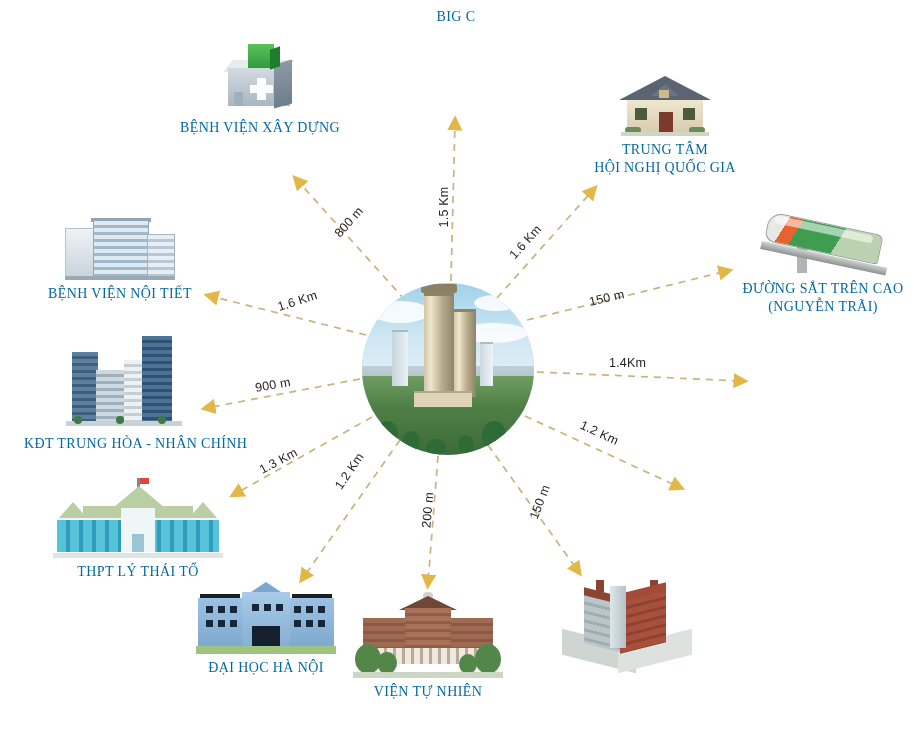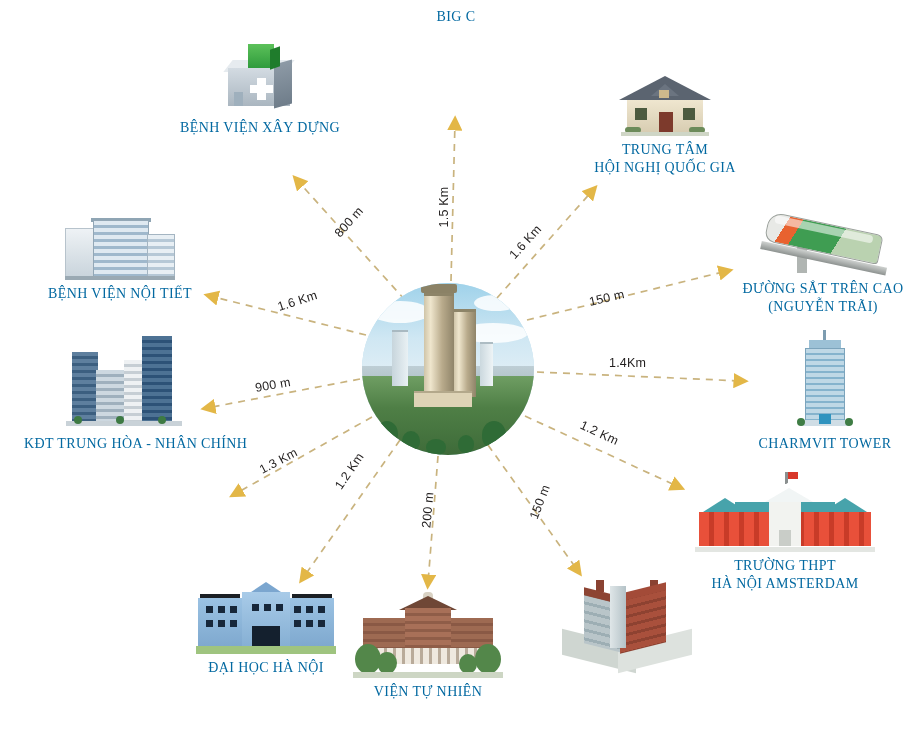--- a/index.html
+++ b/index.html
@@ -366,50 +366,21 @@
     <div class="art art-rail">
       <div class="rl-pier"></div>
       <div class="rl-track"></div>
       <div class="rl-train"></div>
       <div class="rl-win"></div>
     </div>
     <div class="cap">ĐƯỜNG SẮT TRÊN CAO</div>
     <div class="cap">(NGUYỄN TRÃI)</div>
   </div>
 
-  <div class="poi" style="left:745px; top:330px; width:160px;">
-    <div class="art art-charm">
-      <div class="cv-spire"></div>
-        <div class="cv-top"></div>
-        <div class="cv-body"></div>
-      <div class="cv-base"></div>
-        <div class="cv-ent"></div>
-      <div class="cv-bush" style="left:12px"></div>
-        <div class="cv-bush" style="left:60px"></div>
-    </div>
-    <div class="cap">CHARMVIT TOWER</div>
-  </div>
-
-  <div class="poi" style="left:685px; top:472px; width:200px;">
-    <div class="art art-ams">
-      <div class="am-flag"></div>
-        <div class="am-flagf"></div>
-      <div class="am-roof-c"></div>
-        <div class="am-roof-c2"></div>
-      <div class="am-roof-l"></div>
-        <div class="am-roof-r"></div>
-        <div class="am-roof-b"></div>
-      <div class="am-body"></div>
-        <div class="am-center"></div>
-        <div class="am-door"></div>
-      <div class="am-grd"></div>
-    </div>
-    <div class="cap">TRƯỜNG THPT</div>
-    <div class="cap">HÀ NỘI AMSTERDAM</div>
-  </div>
+
 
   <div class="poi" style="left:522px; top:578px; width:210px;">
     <div class="art art-xahoi">
       <div class="xh-chim" style="left:34px"></div>
         <div class="xh-chim" style="left:88px"></div>
       <div class="xh-plaza-l"></div>
         <div class="xh-plaza-r"></div>
       <div class="xh-roofL"></div>
         <div class="xh-roofR"></div>
       <div class="xh-f-left"></div>
@@ -455,20 +426,35 @@
       <div class="dh-win" style="left:122px;top:42px"></div>
       <div class="dh-win" style="left:56px;top:26px"></div>
       <div class="dh-win" style="left:68px;top:26px"></div>
       <div class="dh-win" style="left:80px;top:26px"></div>
       <div class="dh-door"></div>
       <div class="dh-grd"></div>
     </div>
     <div class="cap">ĐẠI HỌC HÀ NỘI</div>
   </div>
 
+  <div class="poi" style="left:48px; top:478px; width:180px;">
+    <div class="art art-school-teal">
+      <div class="st-flag"></div>
+        <div class="st-flagf"></div>
+      <div class="st-roof-c"></div>
+        <div class="st-roof-l"></div>
+        <div class="st-roof-r"></div>
+      <div class="st-roof-bar"></div>
+      <div class="st-body"></div>
+        <div class="st-center"></div>
+        <div class="st-door"></div>
+      <div class="st-grd"></div>
+    </div>
+    <div class="cap">THPT LÝ THÁI TỔ</div>
+  </div>
 
   <div class="poi" style="left:24px; top:320px; width:200px;text-align:right;">
     <div class="art art-kdt">
       <div class="k-t k1"></div>
         <div class="k-t k2"></div>
       <div class="k-t k3"></div>
         <div class="k-t k4"></div>
       <div class="k-grd"></div>
       <div class="k-bush" style="left:10px"></div>
       <div class="k-bush" style="left:52px"></div>

